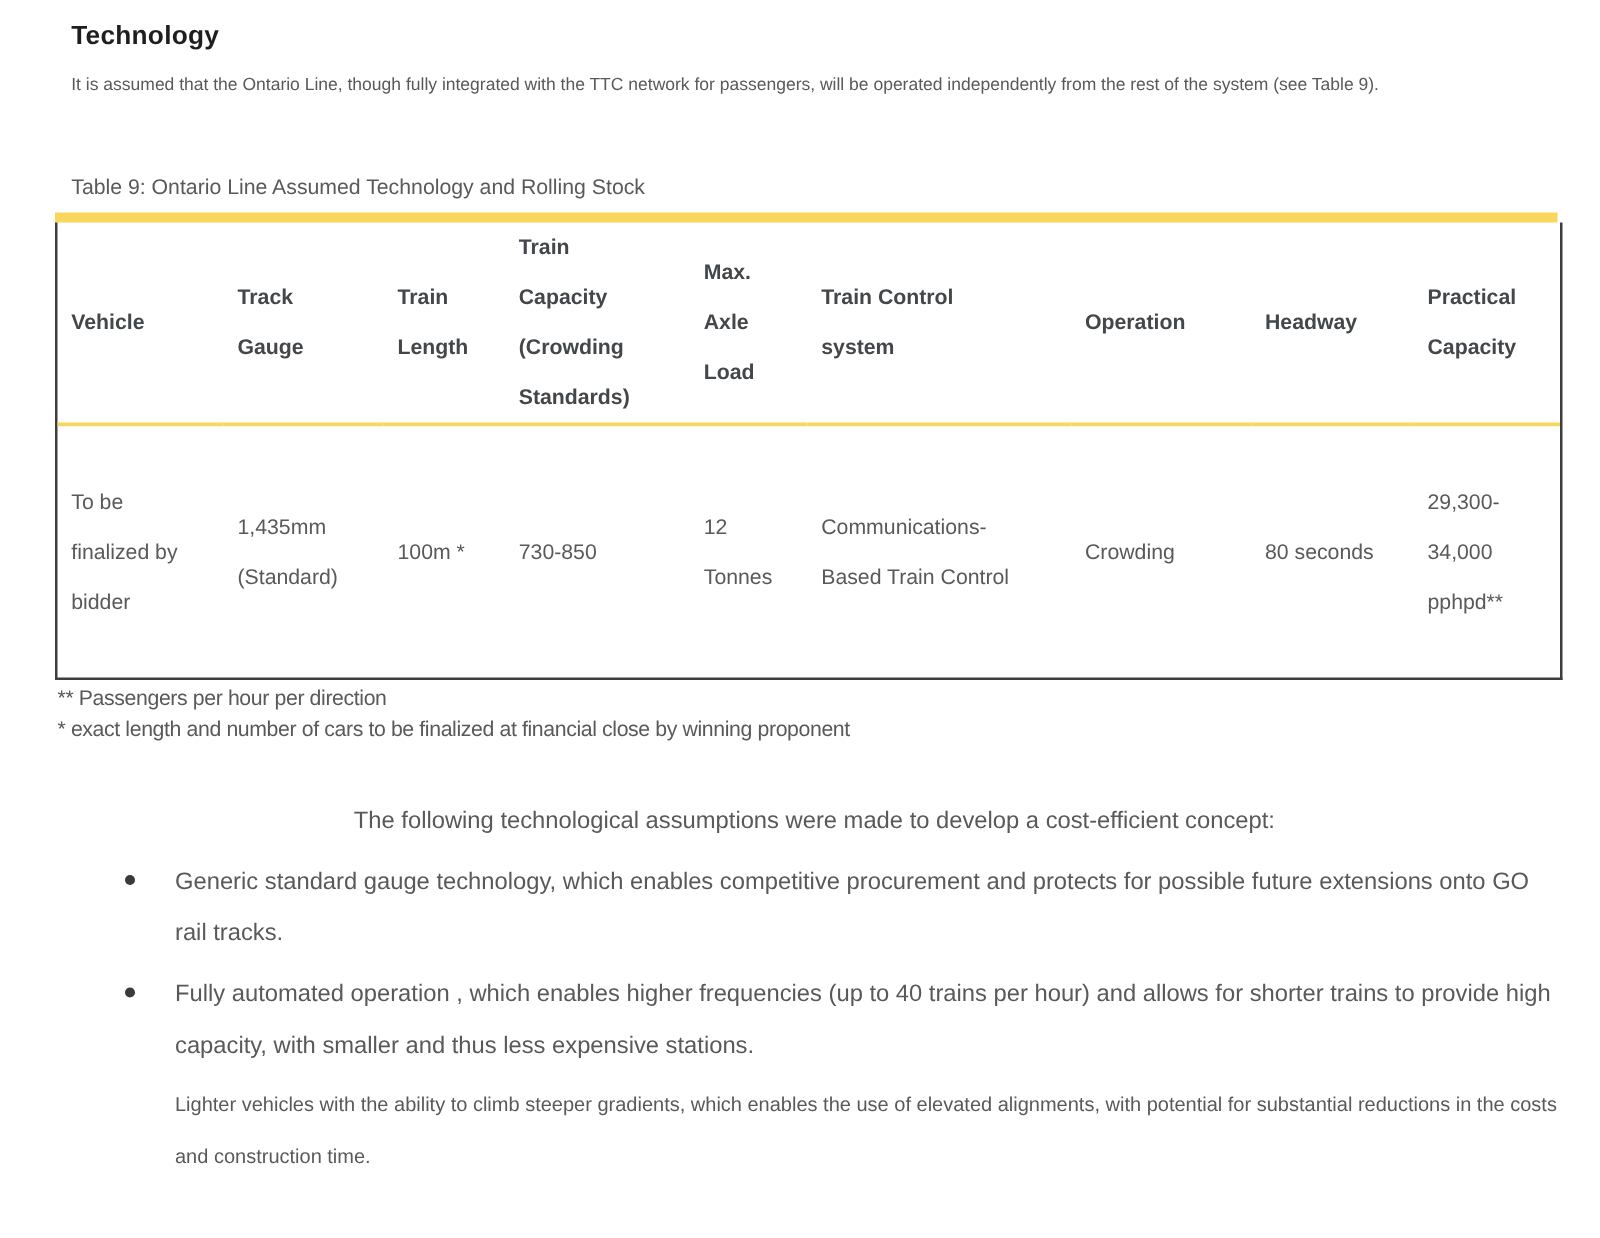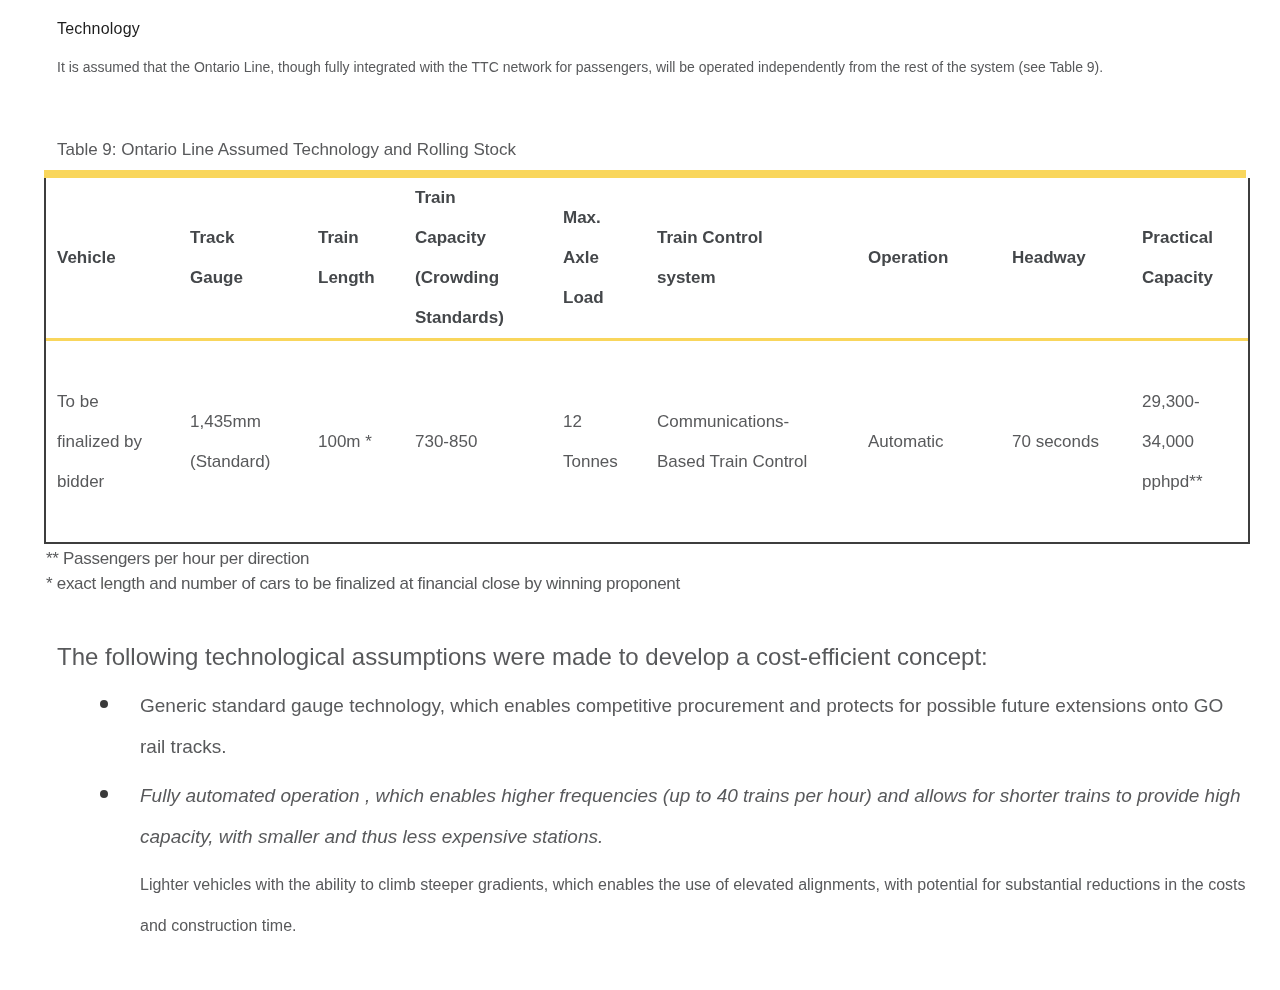--- a/index.html
+++ b/index.html
@@ -12,21 +12,21 @@
   *{box-sizing:border-box;margin:0;padding:0;}
   html,body{background:#FFFFFF;}
   body{
     width:1280px;height:990px;overflow:hidden;
     font-family:"Liberation Sans",sans-serif;
     color:var(--body-text);
   }
   .content{padding:0 34px 0 57px;}
   .doc-heading{
     margin-top:16px;
-    font-size:16px;line-height:26px;font-weight:400;
+    font-size:21px;line-height:26px;font-weight:700;
     color:var(--heading-text);
     letter-spacing:0.2px;
   }
   .intro{
     margin-top:5px;
     font-size:14px;line-height:41px;
     max-width:1170px;
   }
   .table-caption{
     margin-top:51px;
@@ -53,30 +53,30 @@
     border-bottom:3px solid var(--accent-yellow);
   }
   td{height:201px;color:var(--body-text);}
   .footnotes{margin-top:2px;margin-left:-11px;}
   .footnote{
     font-size:17px;line-height:25px;
     letter-spacing:-0.3px;
   }
   .assumptions-intro{
     margin-top:40px;
-    font-size:24px;line-height:41px;
+    font-size:19px;line-height:41px;text-align:center;
   }
   ul.assumptions{margin-top:8px;list-style:none;}
   ul.assumptions li{
     position:relative;
     padding-left:83px;
     font-size:19px;line-height:41px;
     max-width:1190px;
   }
-  ul.assumptions li + li{margin-top:8px;font-style:italic;}
+  ul.assumptions li + li{margin-top:8px;}
   ul.assumptions li .bullet-dot{
     position:absolute;left:43px;top:15px;
     width:8px;height:8px;border-radius:50%;
     background:#3A3A3A;
   }
   .continuation{
     margin-top:7px;
     margin-left:83px;
     font-size:16px;line-height:41px;
     max-width:1110px;
@@ -135,22 +135,22 @@
 finalized by
 bidder</td>
           <td>1,435mm
 (Standard)</td>
           <td>100m *</td>
           <td>730-850</td>
           <td>12
 Tonnes</td>
           <td>Communications-
 Based Train Control</td>
-          <td>Automatic</td>
-          <td>70 seconds</td>
+          <td>Crowding</td>
+          <td>80 seconds</td>
           <td>29,300-
 34,000
 pphpd**</td>
         </tr>
       </tbody>
     </table>
   </div>
 
   <div class="footnotes">
     <div class="footnote">** Passengers per hour per direction</div>

